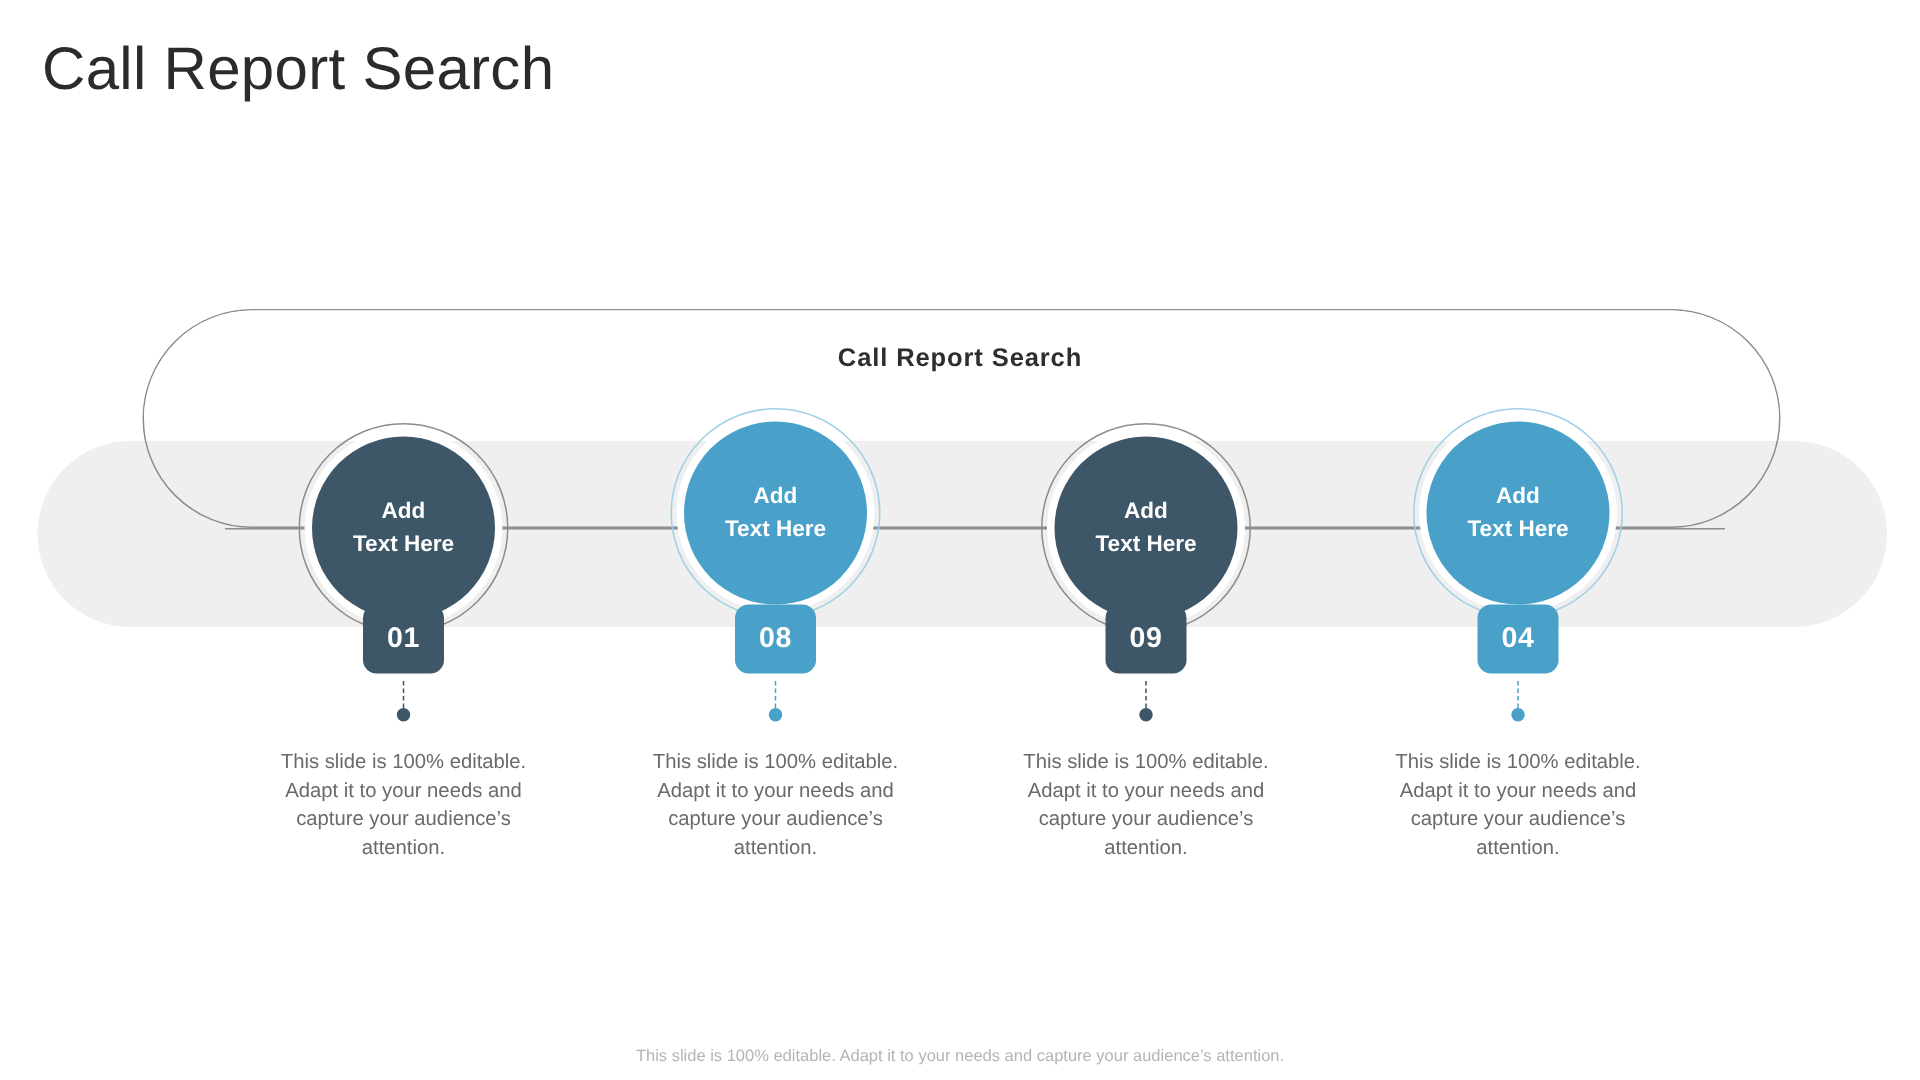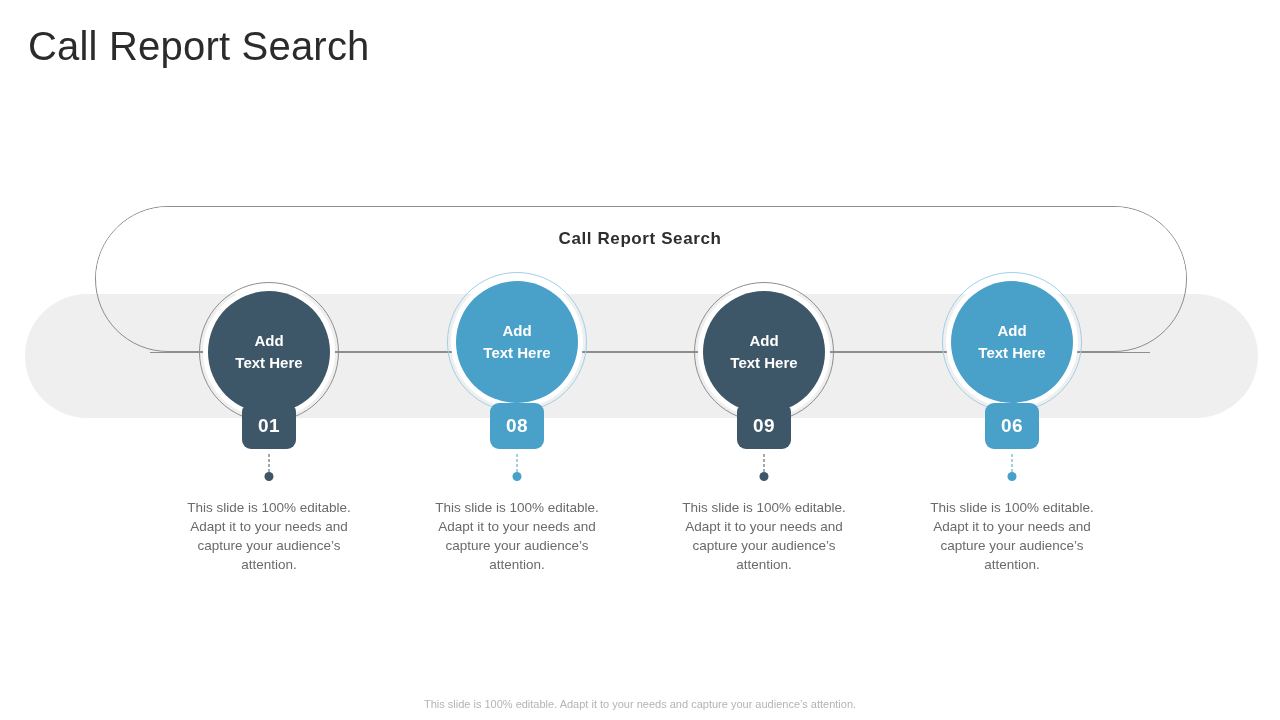--- a/index.html
+++ b/index.html
@@ -159,21 +159,21 @@
 
   <div class="node" style="left:892px;top:272px;">
     <div class="circle-wrap">
       <div class="ring-outer blue"></div>
       <div class="ring-gap"></div>
       <div class="circle blue">
         <span>Add</span>
         <span>Text Here</span>
       </div>
     </div>
-    <div class="badge blue" style="top:131px;">06</div>
+    <div class="badge blue" style="top:131px;">04</div>
     <div class="dash blue" style="top:182px;"></div>
     <div class="dot blue" style="top:200px;"></div>
     <div class="desc" style="top:226px;">This slide is 100% editable. Adapt it to your needs and capture your audience’s attention.</div>
   </div>
 
   <div class="footer">This slide is 100% editable. Adapt it to your needs and capture your audience’s attention.</div>
 
 </div>
 
 </body></html>

